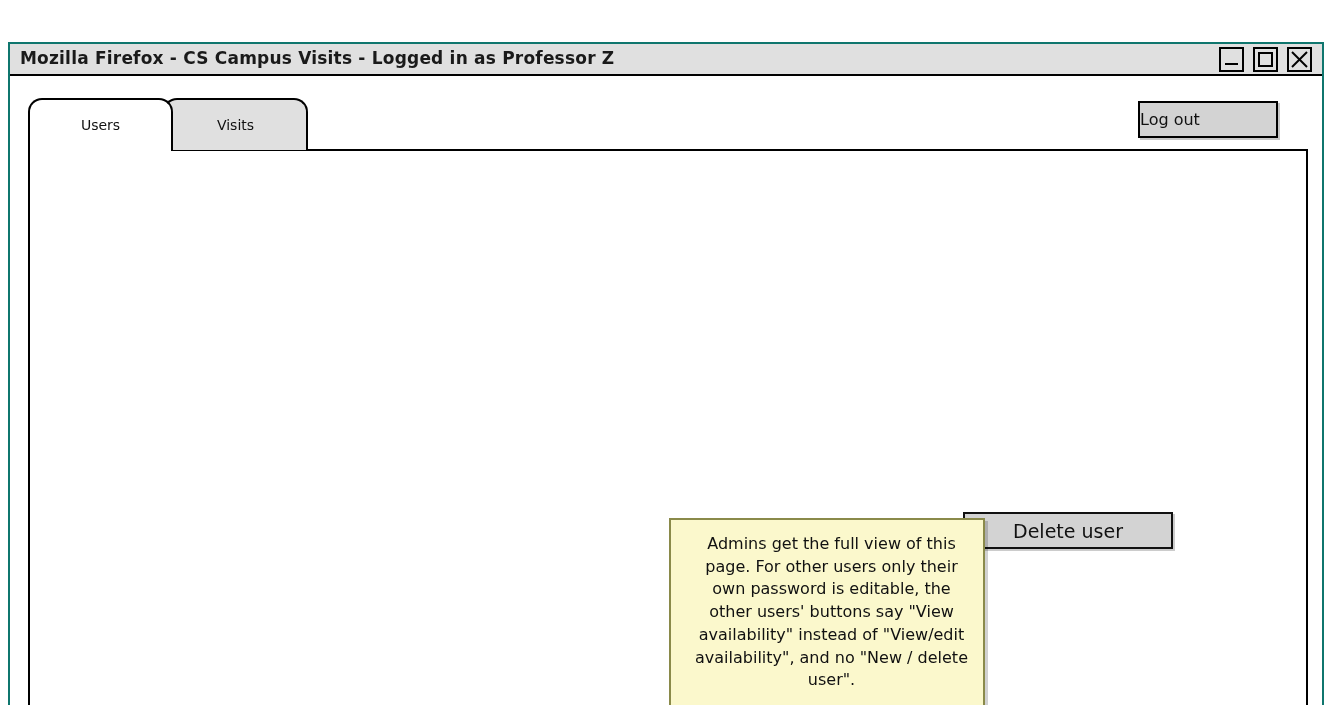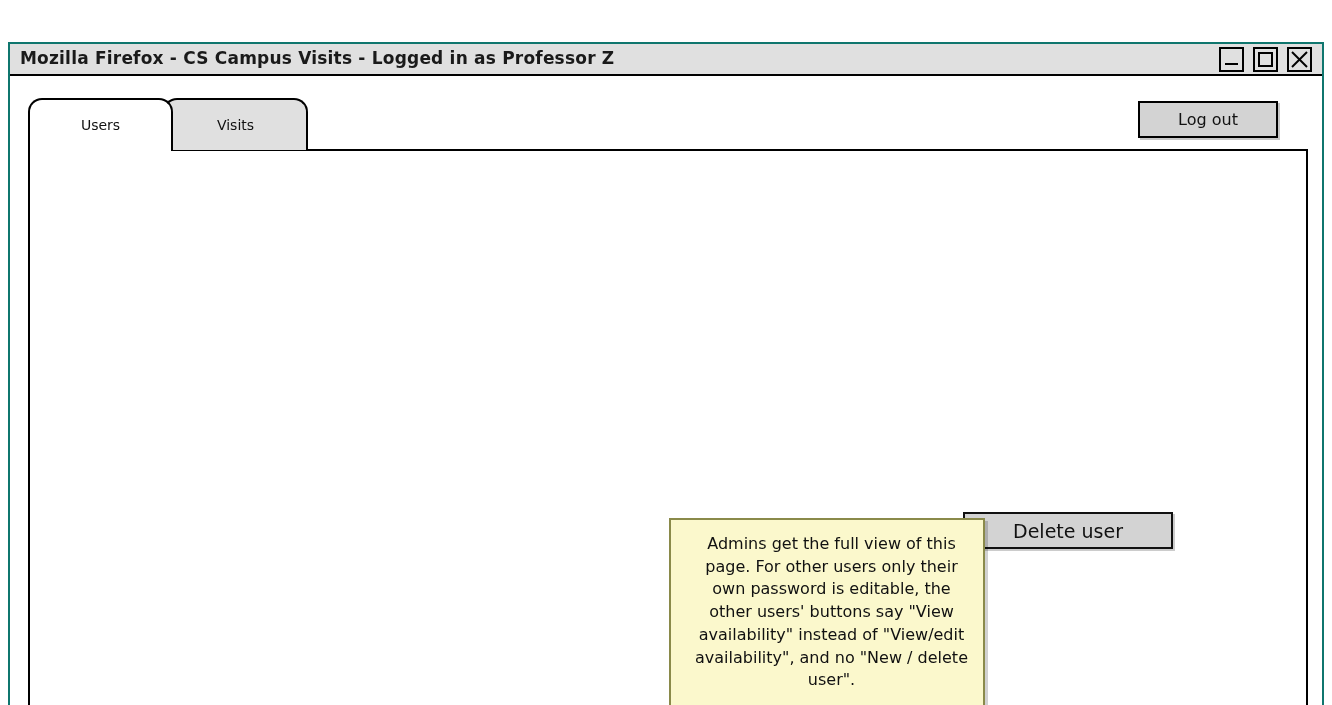--- a/index.html
+++ b/index.html
@@ -133,21 +133,20 @@
     position: absolute;
     right: 44px;
     top: 25px;
     width: 140px;
     height: 37px;
     border: 2px solid #000000;
     background: #d3d3d3;
     box-sizing: border-box;
     display: flex;
     align-items: center;
-    justify-content: center;
     font-size: 16px;
     color: #111111;
     box-shadow: 2px 2px 0 rgba(0,0,0,0.22);
     z-index: 5;
   }
 
   
   .col-head {
     position: absolute;
     font-size: 16px;

